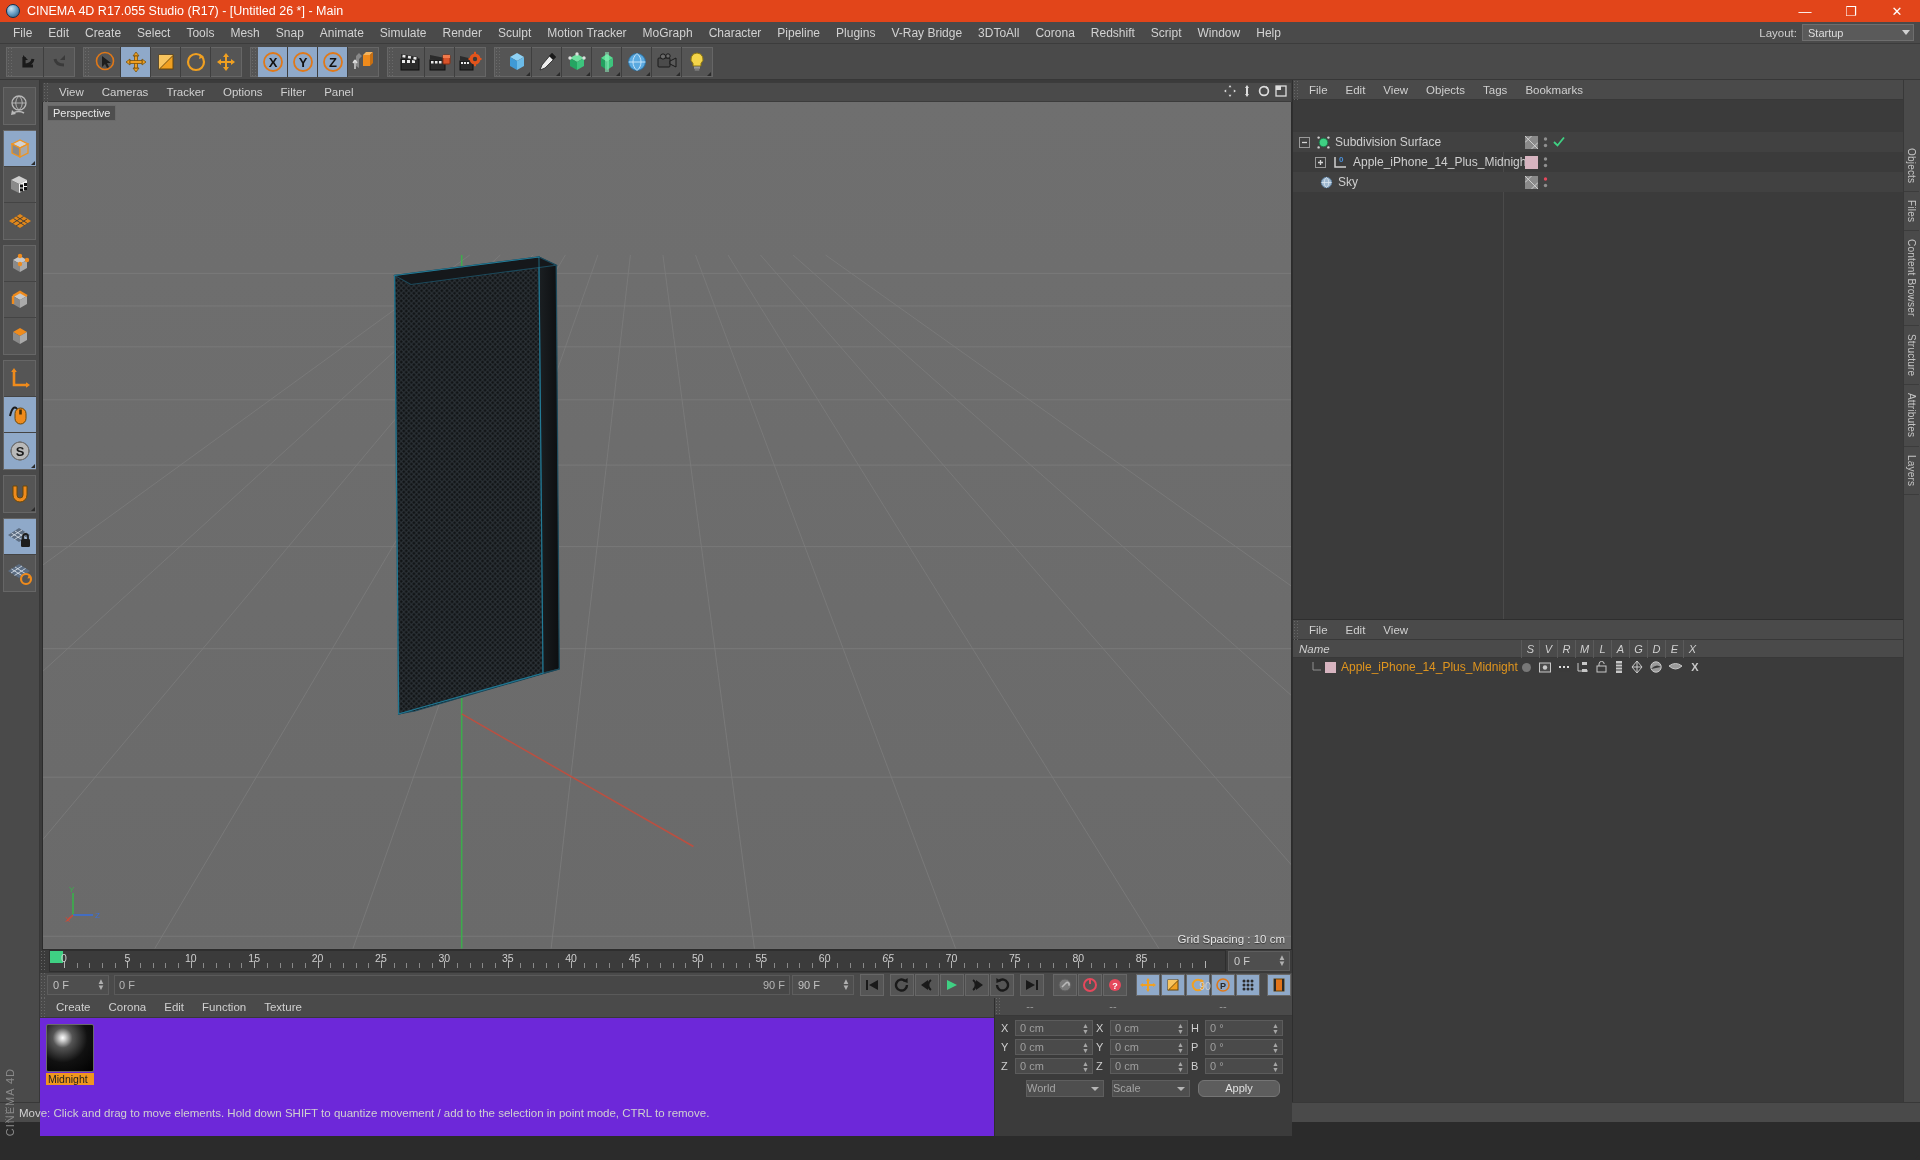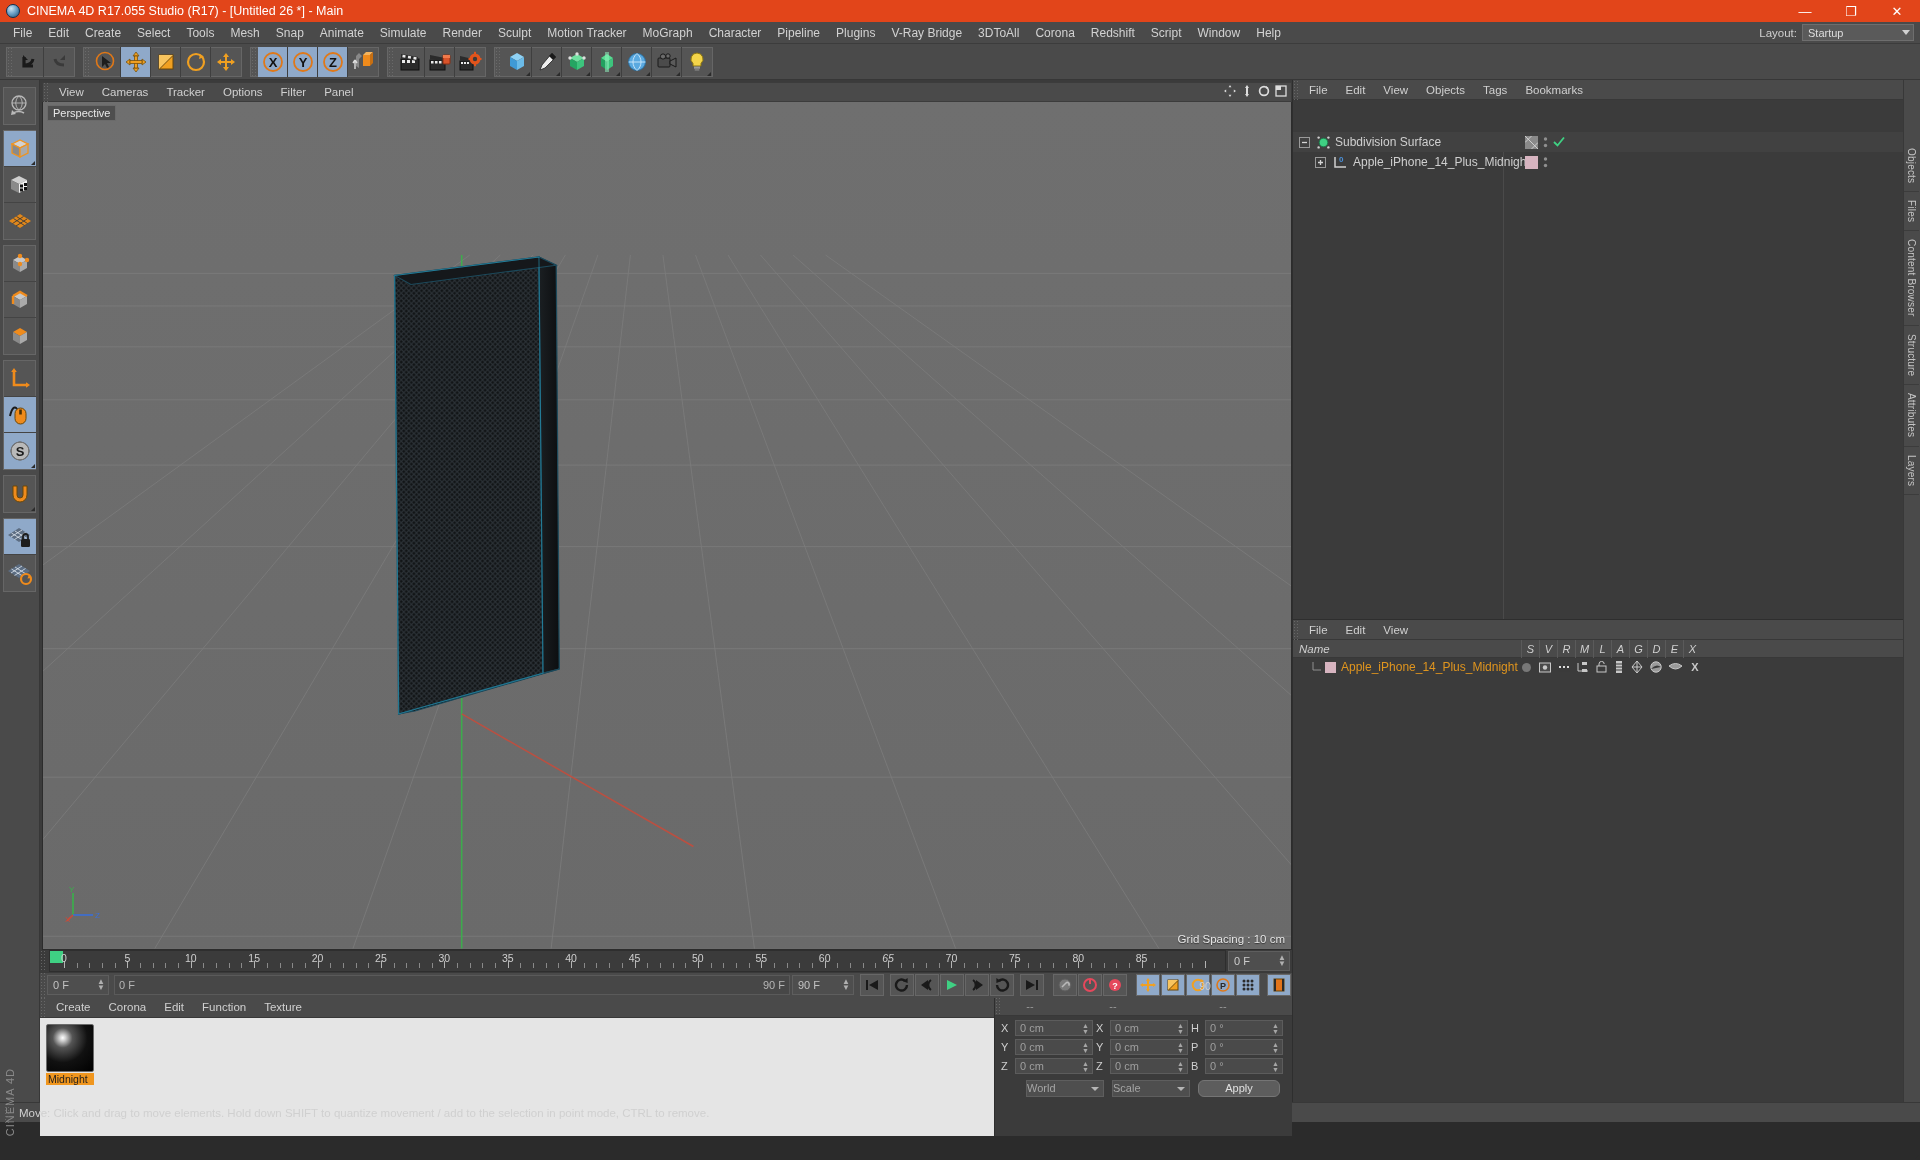--- a/index.html
+++ b/index.html
@@ -93,21 +93,21 @@
   .playbar{height:26px;background:#4a4a4a;display:flex;align-items:center;border-top:1px solid #3a3a3a;}
   .pfield{height:20px;background:#4e4e4e;border:1px solid #5e5e5e;display:flex;align-items:center;padding-left:5px;font-size:11px;color:#c2c2c2;position:relative;}
   .slider{flex:1;height:20px;background:#474747;border:1px solid #5a5a5a;display:flex;align-items:center;justify-content:space-between;padding:0 4px;font-size:11px;color:#b5b5b5;margin:0 2px;}
   .pbtn{width:24px;height:22px;display:flex;align-items:center;justify-content:center;background:#555;border:1px solid #676767;margin-right:1px;}
   .pbtn.act{background:#8fa9c9;}
   
   .bottom{ height:138px; display:flex; background:#3b3b3b;}
   .matpanel{ width:955px;background:#3b3b3b;border-right:1px solid #2e2e2e;}
   .panelmenu{height:20px;background:#4a4a4a;display:flex;align-items:center;border-bottom:1px solid #383838;}
   .panelmenu .mi{padding:0 9px;line-height:20px;font-size:11.5px;color:#d0d0d0;}
-  .matarea{ padding:6px; background:#e5e5e5; height:118px;}
+  .matarea{ padding:6px; background:#6d28d9; height:118px;}
   .matitem{width:50px;}
   .matsphere{
     width:48px;height:48px;border:1px solid #6a6a6a;
     background:
       radial-gradient(circle at 34% 28%, #ffffff 0%, #cfcfcf 7%, #555 22%, #111 55%, #000 100%),
       repeating-linear-gradient(45deg,#9a9a9a 0 6px,#6e6e6e 6px 12px);
     border-radius:2px;position:relative;
   }
   .matname{background:#f0961e;color:#1d1d1d;font-size:10.5px;text-align:left;padding:0 2px;
     width:48px;overflow:hidden;white-space:nowrap;margin-top:1px;}
@@ -1074,20 +1074,40 @@
             <svg width="13" height="13" viewBox="0 0 13 13">
                 <rect width="13" height="13" fill="#d7b4c0"></rect>
               </svg>
             <svg width="5" height="13" viewBox="0 0 5 13">
                 <circle cx="2.5" cy="3" r="1.7" fill="#8f8f8f"></circle>
                 <circle cx="2.5" cy="9.5" r="1.7" fill="#8f8f8f"></circle>
               </svg>
           </span>
         </div>
 
+        <div class="objrow" style="padding-left:22px">
+          <span style="display:inline-flex;margin:0 5px">
+            <svg width="13" height="13" viewBox="0 0 13 13">
+                <circle cx="6.5" cy="6.5" r="5.2" fill="#9fb8cf" stroke="#5d7e9d"></circle>
+                <path d="M1.3 6.5 h10.4 M6.5 1.3 a7 7 0 0 1 0 10.4 a7 7 0 0 1 0 -10.4" fill="none" stroke="#e2ecf5" stroke-width=".7"></path>
+              </svg>
+          </span>
+          <span>Sky</span>
+          <span class="tagcell">
+            <svg width="13" height="13" viewBox="0 0 13 13">
+                <rect width="13" height="13" fill="#8a8a8a"></rect>
+                <path d="M0 0 L13 13" stroke="#cfcfcf"></path>
+                <path d="M0 6.5 L6.5 0 M6.5 13 L13 6.5" stroke="#cfcfcf"></path>
+              </svg>
+            <svg width="5" height="13" viewBox="0 0 5 13">
+                <circle cx="2.5" cy="3" r="1.7" fill="#e5485c"></circle>
+                <circle cx="2.5" cy="9.5" r="1.7" fill="#8f8f8f"></circle>
+              </svg>
+          </span>
+        </div>
       </div>
     </div>
 
     <div class="matpanel2">
       <div class="panelmenu">
         <span class="grip" style="height:20px"></span>
         <div class="mi">File</div>
         <div class="mi">Edit</div>
         <div class="mi">View</div>
       </div>

